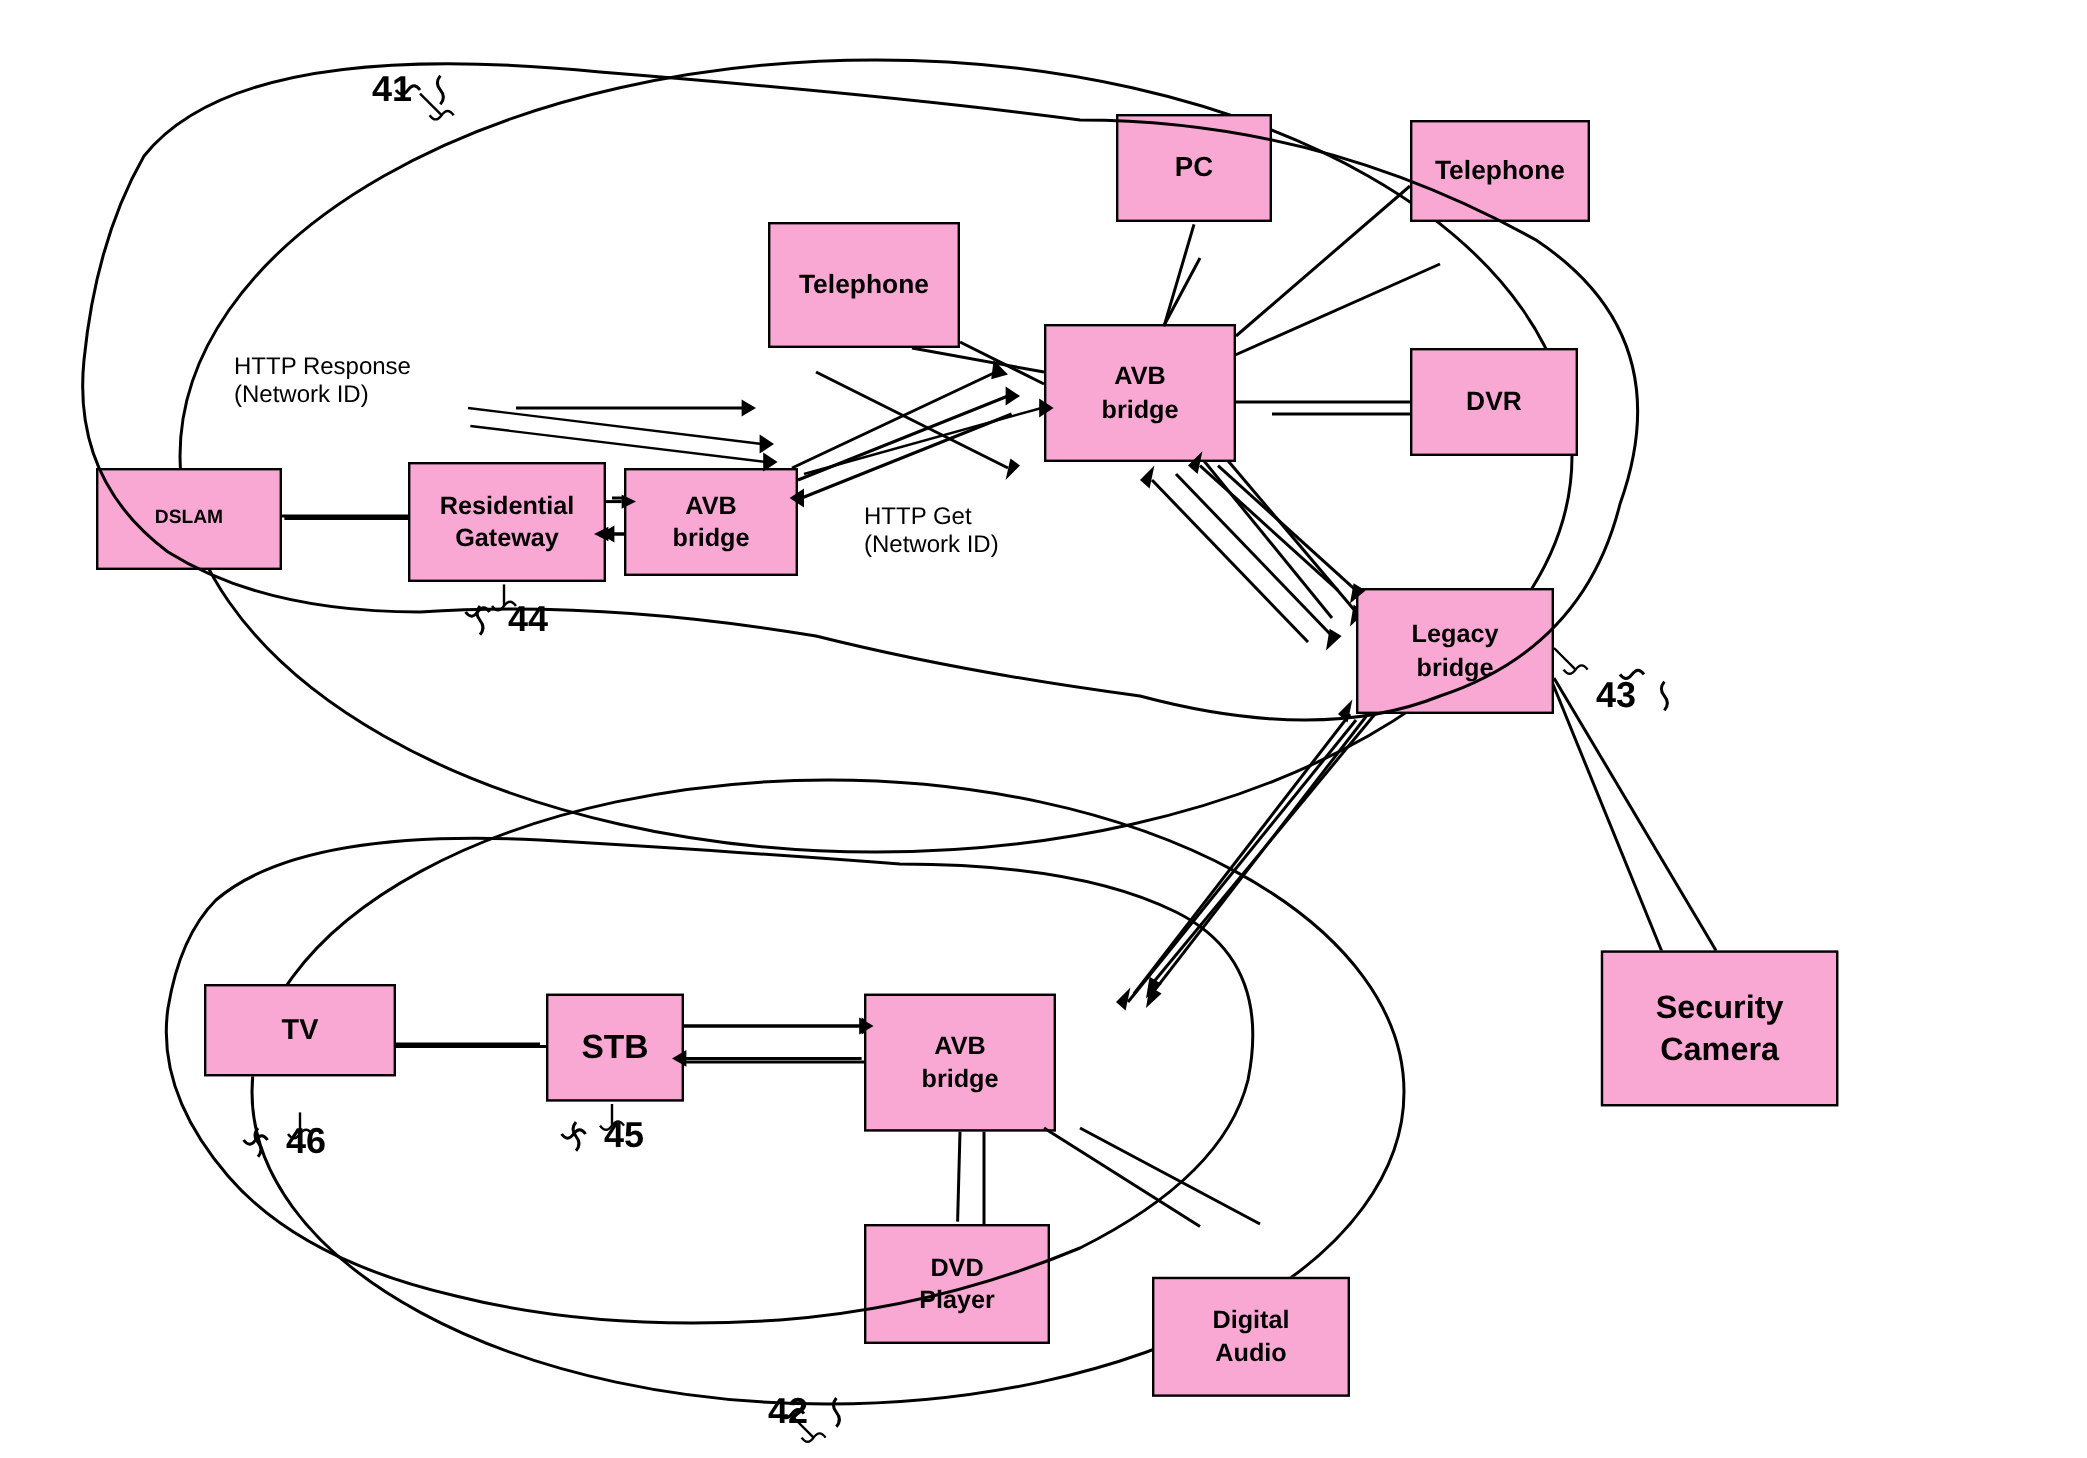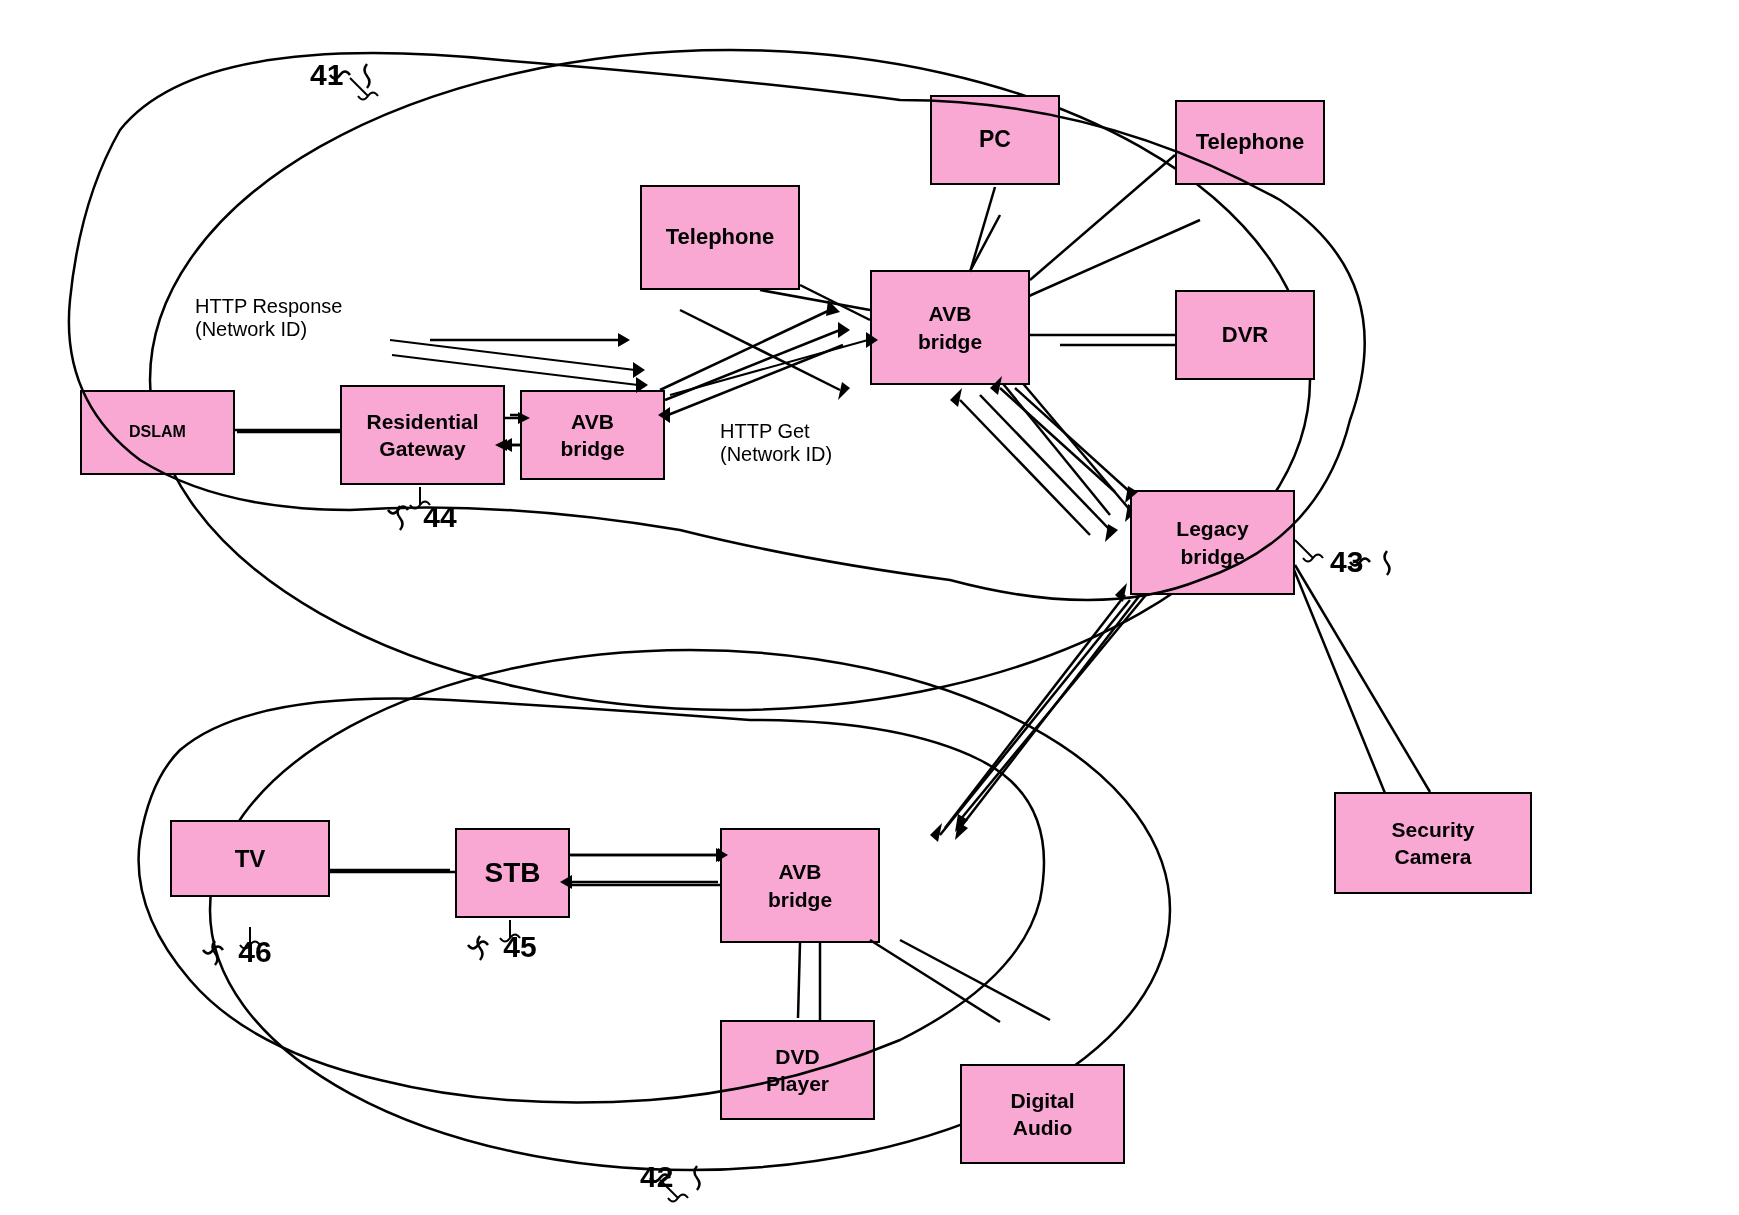--- a/index.html
+++ b/index.html
@@ -163,39 +163,39 @@
   </div>
 
   <div class="device-box" style="left:720px; top:1020px; width:155px; height:100px; font-size:21px;">
     <span>DVD<br>Player</span>
   </div>
 
   <div class="device-box" style="left:960px; top:1064px; width:165px; height:100px; font-size:21px;">
     <span>Digital<br>Audio</span>
   </div>
 
-  <div class="device-box" style="left:1334px; top:792px; width:198px; height:102px; font-size:21px;">
+  <div class="device-box" style="left:1334px; top:792px; width:198px; height:130px; font-size:27px;">
     <span>Security<br>Camera</span>
   </div>
 
   <div class="label" style="left:310px; top:58px; font-size:30px; font-weight:bold;">
     <span>41</span>
     <svg width="30" height="30" style="display:inline-block; vertical-align:middle;">
       <path d="M15,2 Q10,8 15,14 Q20,20 15,26" stroke="#000" stroke-width="2.5" fill="none"></path>
     </svg>
   </div>
 
   <div class="label" style="left:640px; top:1160px; font-size:30px; font-weight:bold;">
     <span>42</span>
     <svg width="30" height="30" style="display:inline-block; vertical-align:middle;">
       <path d="M15,2 Q10,8 15,14 Q20,20 15,26" stroke="#000" stroke-width="2.5" fill="none"></path>
     </svg>
   </div>
 
-  <div class="label" style="left:1330px; top:545px; font-size:30px; font-weight:bold;">
+  <div class="label" style="left:1330px; top:563px; font-size:30px; font-weight:bold;">
     <span>43</span>
     <svg width="30" height="30" style="display:inline-block; vertical-align:middle;">
       <path d="M15,2 Q10,8 15,14 Q20,20 15,26" stroke="#000" stroke-width="2.5" fill="none"></path>
     </svg>
   </div>
 
   <div class="label" style="left:385px; top:500px; font-size:30px; font-weight:bold;">
     <svg width="30" height="30" style="display:inline-block; vertical-align:middle;">
       <path d="M15,2 Q10,8 15,14 Q20,20 15,26" stroke="#000" stroke-width="2.5" fill="none"></path>
     </svg>

